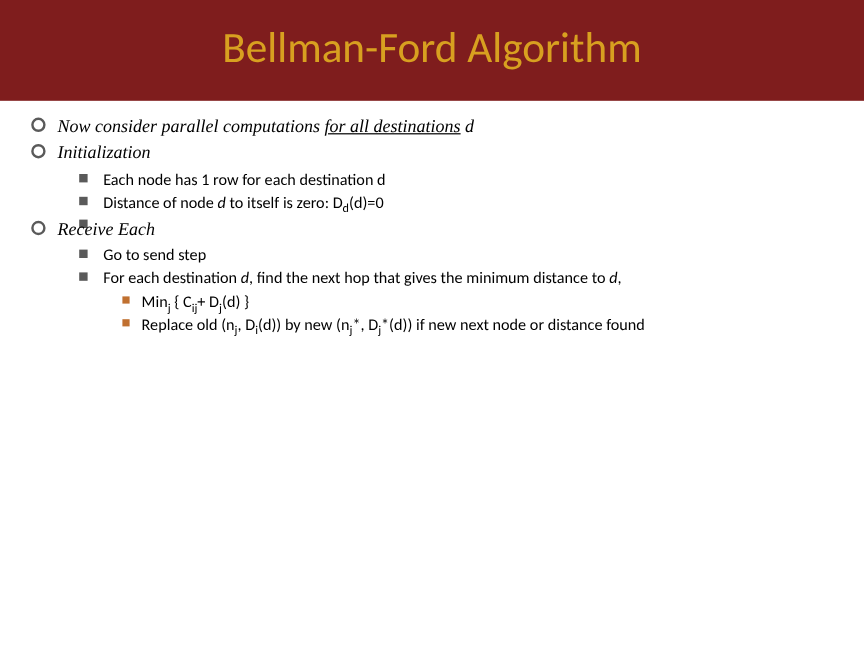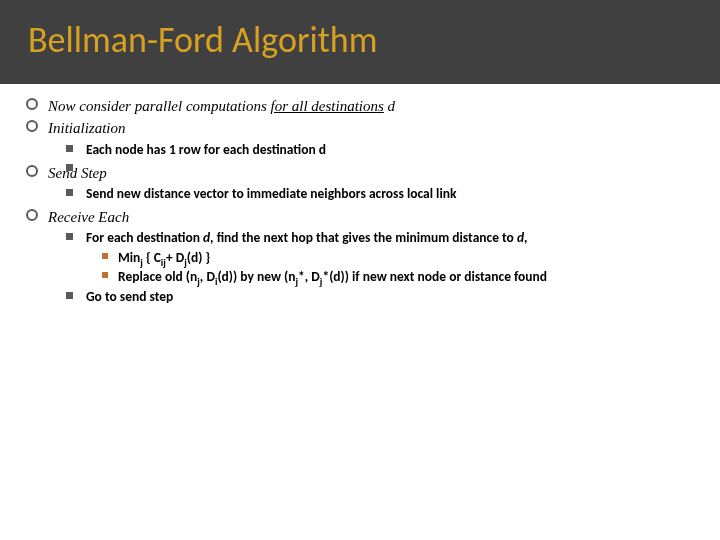--- a/index.html
+++ b/index.html
@@ -1,51 +1,49 @@
 <!DOCTYPE html>
 <html><head>
 <meta charset="utf-8">
 <style>
   * { margin: 0; padding: 0; box-sizing: border-box; }
   html, body { width: 720px; height: 540px; }
   body { background: #fff; font-family: Georgia, 'Times New Roman', serif; color: #000; }
-  .header { background: #404040; padding: 18px 28px 22px 28px; }
+  .header { background: #7f1d1d; padding: 18px 28px 22px 28px; text-align: center; }
   .title { color: #d8a020; font-size: 36px; font-weight: 400; font-family: 'Calibri', 'Trebuchet MS', sans-serif; }
   .content { padding: 12px 6px 0 20px; font-size: 15px; line-height: 1.35; }
   ul { list-style: none; }
   .lvl1 > li { position: relative; padding-left: 28px; margin-bottom: 2px; }
   .lvl1 > li > .bullet { position: absolute; left: 6px; top: 2px; width: 12px; height: 12px; border: 2px solid #5a5a5a; border-radius: 50%; }
   .lvl1 > li > .txt { font-style: italic; font-size: 15px; }
-  .lvl2 { margin: 2px 0 4px 12px; font-weight: bold; }
+  .lvl2 { margin: 2px 0 4px 12px; }
   .lvl2 > li { position: relative; padding-left: 26px; margin-bottom: 1px; font-size: 13.5px; font-family: 'Calibri', 'Trebuchet MS', sans-serif; font-style: normal; }
   .lvl2 > li > .bullet { position: absolute; left: 6px; top: 4px; width: 7px; height: 7px; background: #5a5a5a; }
   .lvl3 { margin: 1px 0 2px 10px; }
   .lvl3 > li { position: relative; padding-left: 22px; margin-bottom: 1px; font-size: 13.5px; font-family: 'Calibri', 'Trebuchet MS', sans-serif; }
   .lvl3 > li > .bullet { position: absolute; left: 6px; top: 4px; width: 6px; height: 6px; background: #c07030; }
   .underline { text-decoration: underline; }
   sub { font-size: 0.75em; vertical-align: sub; line-height: 0; }
 </style>
 </head>
 <body>
 
 <div class="header">
   <h1 class="title">Bellman-Ford Algorithm</h1>
 </div>
 
 <div class="content">
   <ul class="lvl1" id="root-list">
       <li><span class="bullet"></span><span class="txt">Now consider parallel computations <span class="underline">for all destinations</span> d</span></li>
       <li><span class="bullet"></span><span class="txt">Initialization</span><ul class="lvl2">
           <li><span class="bullet"></span><span class="txt">Each node has 1 row for each destination d</span></li>
+          <li><span class="bullet"></span><span class="txt">Distance of node <i>d</i> to itself is zero: D<sub>d</sub>(d)=0</span></li>
           <li><span class="bullet"></span></li>
         </ul></li>
-      <li><span class="bullet"></span><span class="txt">Send Step</span><ul class="lvl2">
-          <li><span class="bullet"></span><span class="txt">Send new distance vector to immediate neighbors across local link</span></li>
-        </ul></li>
       <li><span class="bullet"></span><span class="txt">Receive Each</span><ul class="lvl2">
+          <li><span class="bullet"></span><span class="txt">Go to send step</span></li>
           <li><span class="bullet"></span><span class="txt">For each destination <i>d</i>, find the next hop that gives the minimum distance to <i>d</i>,</span><ul class="lvl3">
               <li><span class="bullet"></span><span class="txt">Min<sub>j</sub> { C<sub>ij</sub>+ D<sub>j</sub>(d) }</span></li>
               <li><span class="bullet"></span><span class="txt">Replace old (n<sub>j</sub>, D<sub>i</sub>(d)) by new (n<sub>j</sub>*, D<sub>j</sub>*(d)) if new next node or distance found</span></li>
             </ul></li>
-          <li><span class="bullet"></span><span class="txt">Go to send step</span></li>
         </ul></li>
     </ul>
 </div>
 
 </body></html>

